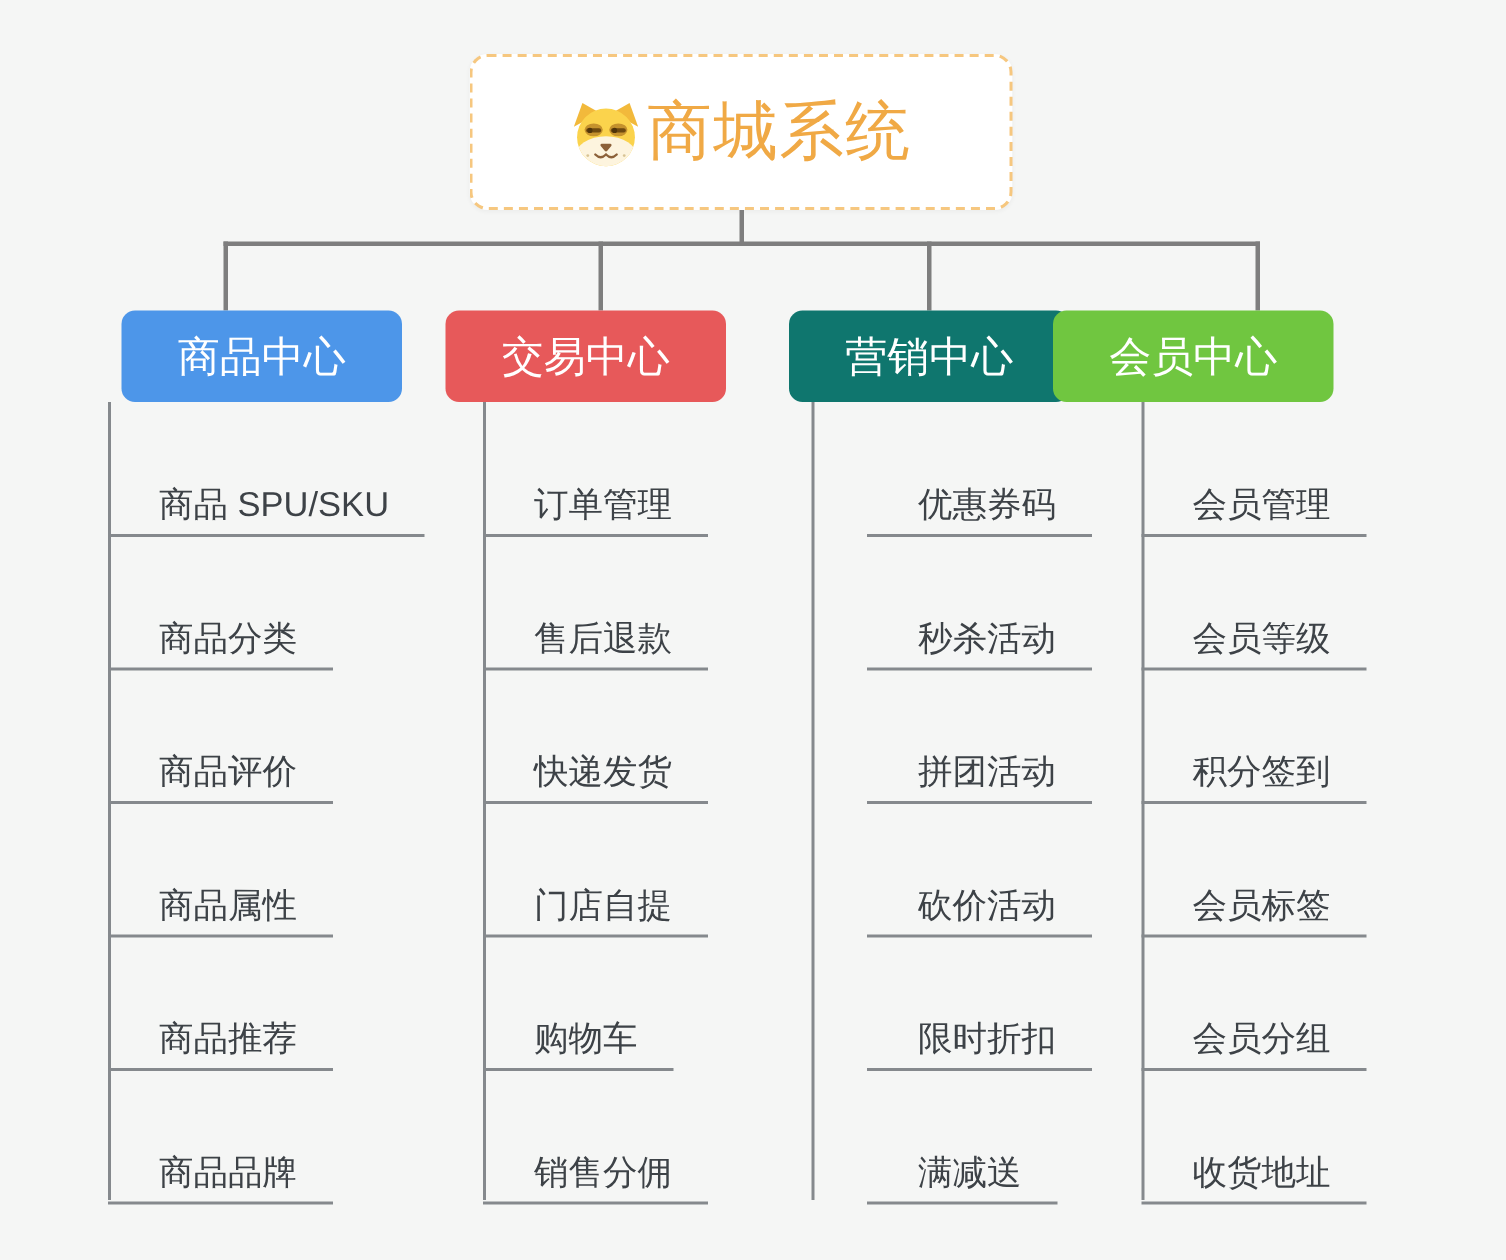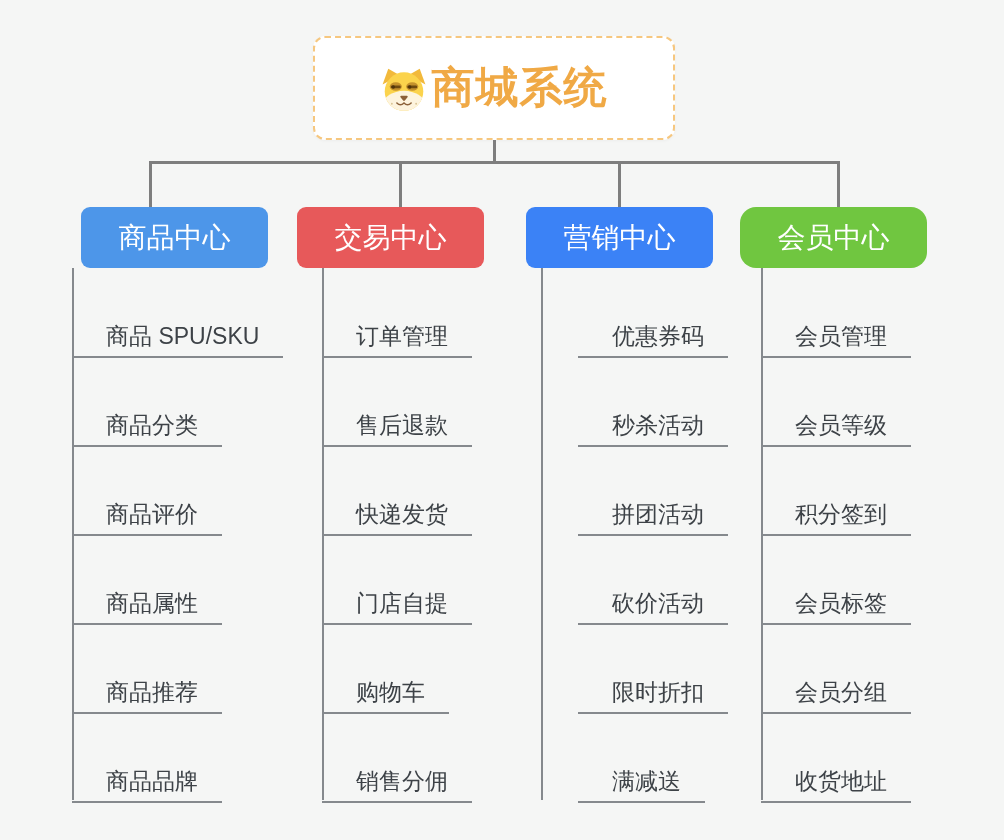--- a/index.html
+++ b/index.html
@@ -22,21 +22,20 @@
     width: 362px; height: 104px;
     background: #ffffff;
     border: 2px dashed #f6c77f;
     border-radius: 12px;
     box-sizing: border-box;
     display: flex;
     align-items: center;
     justify-content: center;
     gap: 5px;
     box-shadow: 0 1px 3px rgba(0,0,0,0.04);
-    font-weight: bold;
   }
   .root-title {
     font-size: 43px;
     color: #f0a945;
     letter-spacing: 1px;
     white-space: nowrap;
   }
   .root-icon { display: inline-flex; }
 
   
@@ -60,21 +59,21 @@
     align-items: center;
     justify-content: center;
     color: #ffffff;
     font-size: 28px;
     white-space: nowrap;
     cursor: default;
   }
   .branch-0 { left: 57px; margin-left: 24px;  }
   .branch-1 { left: 297px; }
   .branch-2 { left: 526px; }
-  .branch-3 { left: 740px; border-radius: 16px; }
+  .branch-3 { left: 702px; }
 
   
   .branch-vline {
     position: absolute;
     top: 268px;
     width: 2px; height: 532px;
     background: #85898d;
   }
   .vline-0 { left: 72px;  }
   .vline-1 { left: 322px; }
@@ -138,21 +137,21 @@
 
   <div class="line stem"></div>
   <div class="line rail"></div>
   <div class="line dropline drop-0"></div>
   <div class="line dropline drop-1"></div>
   <div class="line dropline drop-2"></div>
   <div class="line dropline drop-3"></div>
 
   <div class="branch-node branch-0" style="background-color: rgb(77, 150, 233);">商品中心</div>
   <div class="branch-node branch-1" style="background-color: rgb(231, 89, 90);">交易中心</div>
-  <div class="branch-node branch-2" style="background-color: #3b82f6;">营销中心</div>
+  <div class="branch-node branch-2" style="background-color: #0f766e;">营销中心</div>
   <div class="branch-node branch-3" style="background-color: rgb(112, 198, 64);">会员中心</div>
 
   <div class="branch-vline vline-0"></div>
   <div class="branch-vline vline-1"></div>
   <div class="branch-vline vline-2"></div>
   <div class="branch-vline vline-3"></div>
 
   <div class="leaf-node leaf-col-0 leaf-row-0">商品 SPU/SKU</div>
   <div class="leaf-node leaf-col-0 leaf-row-1">商品分类</div>
   <div class="leaf-node leaf-col-0 leaf-row-2">商品评价</div>

